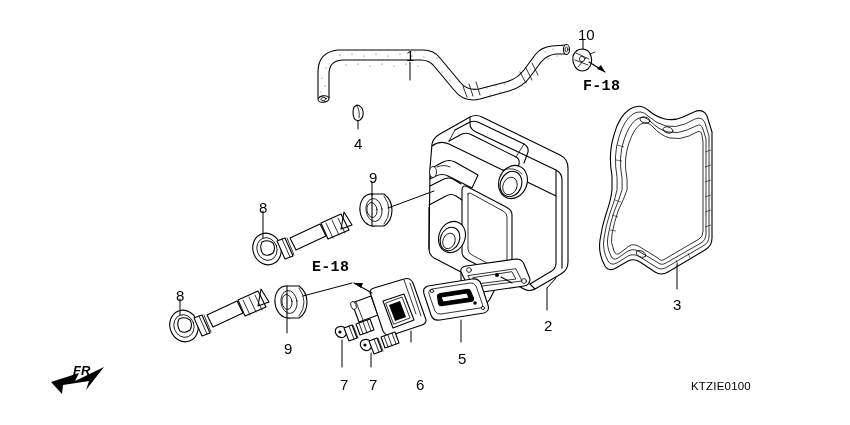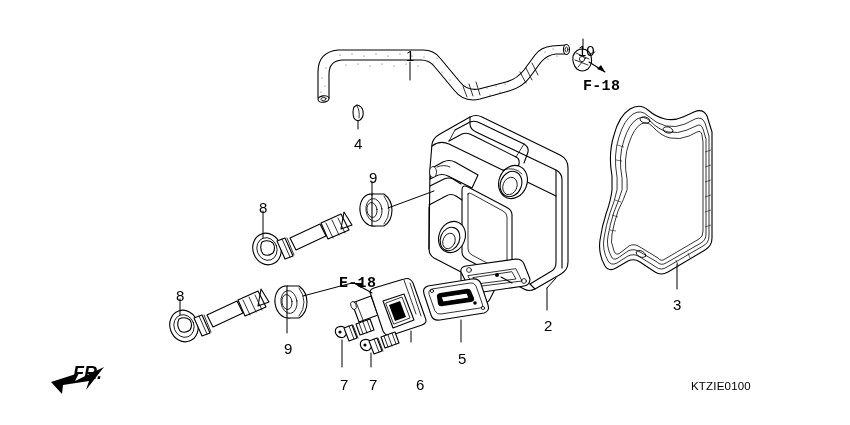--- a/index.html
+++ b/index.html
@@ -43,21 +43,21 @@
     font-size: 15px;
     font-weight: bold;
     color: #000000;
     letter-spacing: 0.3px;
     line-height: 1;
     white-space: nowrap;
     font-family: Liberation Mono, monospace;
   }
   .frlabel {
     position: absolute;
-    font-size: 18px;
+    font-size: 13px;
     font-weight: bold;
     font-style: italic;
     color: #000000;
     line-height: 1;
     white-space: nowrap;
   }
   .diagcode {
     position: absolute;
     font-size: 11.5px;
     color: #000000;
@@ -364,32 +364,32 @@
     </g>
 
     <g>
       <path class="fillk" d="M104,367 L75,381 L79,373 L51,382 L62,394 L63,385 L89,381 L86,390 Z"></path>
     </g>
 
   </svg>
 
   <div class="callout" style="left:406px; top:48px;">1</div>
   <div class="callout" style="left:354px; top:136px;">4</div>
-  <div class="callout" style="left:578px; top:43px;text-align:center;">10</div>
+  <div class="callout" style="left:578px; top:27px;text-align:center;">10</div>
   <div class="callout" style="left:369px; top:170px;">9</div>
   <div class="callout" style="left:259px; top:200px;">8</div>
   <div class="callout" style="left:176px; top:288px;">8</div>
   <div class="callout" style="left:284px; top:341px;">9</div>
   <div class="callout" style="left:340px; top:377px;">7</div>
   <div class="callout" style="left:369px; top:377px;">7</div>
   <div class="callout" style="left:416px; top:377px;">6</div>
   <div class="callout" style="left:458px; top:351px;">5</div>
   <div class="callout" style="left:544px; top:318px;">2</div>
   <div class="callout" style="left:673px; top:297px;">3</div>
 
-  <div class="refmark" style="left:312px; top:276px;margin-left:27px;">E-18</div>
+  <div class="refmark" style="left:312px; top:260px;">E-18</div>
   <div class="refmark" style="left:583px; top:79px;">F-18</div>
 
   <div class="frlabel" style="left:73px; top:364px;">FR.</div>
 
   <div class="diagcode" style="left:667px; top:381px;">KTZIE0100</div>
 
 </div>
 
 </body></html>

